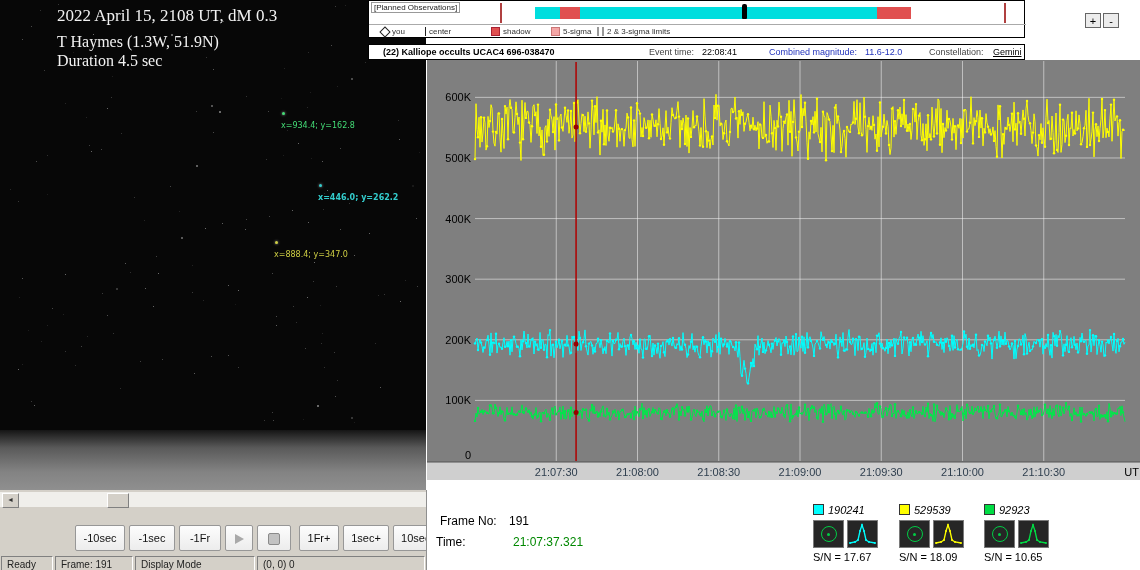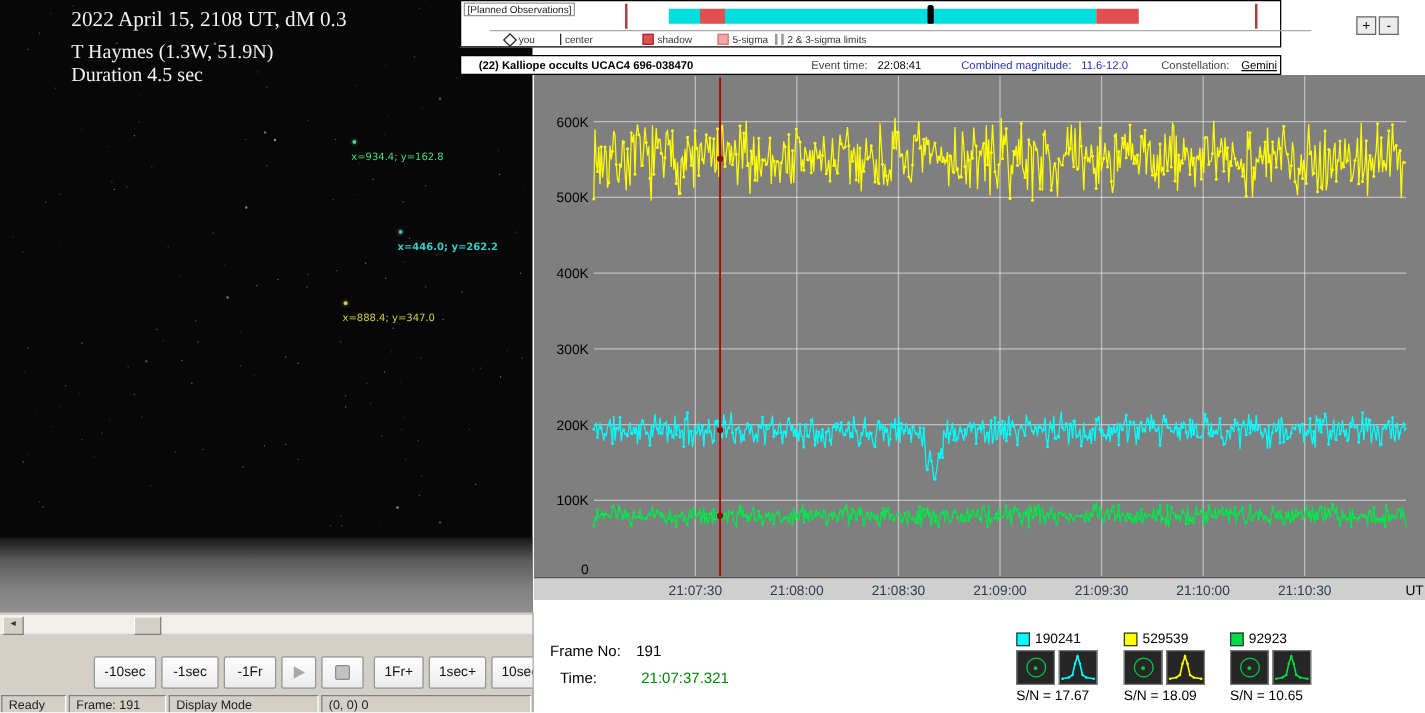--- a/index.html
+++ b/index.html
@@ -39,40 +39,40 @@
 
   
   .chart-wrap{position:absolute;left:427px;top:60px;width:713px;height:420px;}
   .chart-wrap svg{display:block;}
 
   
   .readout{position:absolute;left:427px;top:480px;width:713px;height:90px;background:#fff;font-size:12px;}
   .ro-abs{position:absolute;white-space:nowrap;}
   .time-val{color:#008800;margin-left:16px;}
   .chan{position:absolute;top:24px;width:84px;height:66px;}
-  .chan-legend{display:flex;align-items:flex-end;gap:4px;font-size:11px;height:13px;}
+  .chan-legend{display:flex;align-items:flex-start;gap:4px;font-size:11px;height:13px;font-style:italic;}
   .chan-sq{width:9px;height:9px;border:1px solid #333;display:inline-block;}
   .chan-icons{margin-top:3px;display:flex;gap:3px;}
   .iconbox{width:31px;height:28px;background:#262626;border:1px solid #7a7a7a;
          display:flex;align-items:center;justify-content:center;box-sizing:border-box;}
   .target-outer{width:14px;height:14px;border:1px solid #00cc44;border-radius:50%;
          display:flex;align-items:center;justify-content:center;}
   .target-dot{width:3px;height:3px;background:#00cc44;border-radius:50%;}
   .chan-sn{margin-top:3px;font-size:11px;color:#000;white-space:nowrap;}
 
   
   .banner{position:absolute;left:368px;top:0;width:659px;height:60px;z-index:20;font-family:"Liberation Sans",sans-serif;}
   .banner-box{position:absolute;left:0;top:0;width:657px;height:38px;background:#fff;border:1px solid #000;box-sizing:border-box;}
   .planned-label{position:absolute;left:2px;top:1px;font-size:8px;color:#222;background:#fff;
          border:1px solid #999;padding:0 2px;z-index:3;white-space:nowrap;}
   .strip{position:absolute;left:0;top:2px;width:657px;height:20px;}
   .strip-seg{position:absolute;top:4px;height:12px;}
   .strip-line{position:absolute;top:0;width:2px;height:20px;}
   .you-marker{position:absolute;top:1px;width:5px;height:15px;background:#000;border-radius:2px 2px 1px 1px;}
-  .banner-legend{position:absolute;left:0;top:23px;width:657px;height:14px;border-top:1px solid #aaa;margin-left:23px;}
+  .banner-legend{position:absolute;left:0;top:23px;width:657px;height:14px;border-top:1px solid #aaa;}
   .leg-item{position:absolute;top:2px;display:flex;align-items:center;gap:3px;font-size:8px;color:#333;white-space:nowrap;}
   .ico-you-diamond{width:6px;height:6px;border:1px solid #222;transform:rotate(45deg);}
   .ico-center-line{width:1px;height:9px;background:#222;}
   .ico-shadow-square{width:7px;height:7px;background:#e05050;border:1px solid #a23;}
   .ico-sigma1-square{width:7px;height:7px;background:#f4a6a6;border:1px solid #c77;}
   .ico-sigma23-lines{width:7px;height:9px;border-left:2px solid #999;border-right:2px solid #999;box-sizing:border-box;}
   .event-bar{position:absolute;left:0;top:44px;width:657px;height:16px;background:#fff;border:1px solid #000;
          box-sizing:border-box;font-size:9px;}
   .eb{position:absolute;top:2px;white-space:nowrap;}
   .eb-title{font-weight:bold;}
@@ -967,21 +967,21 @@
         <line x1="149.07770833333333" y1="2" x2="149.07770833333333" y2="401" stroke="#b00000" stroke-width="1.5"></line>
         <circle cx="149.07770833333333" cy="67.06060606060606" r="2.5" fill="#990000"></circle>
         <circle cx="149.07770833333333" cy="284.030303030303" r="2.5" fill="#990000"></circle>
         <circle cx="149.07770833333333" cy="352.5151515151515" r="2.5" fill="#990000"></circle>
       </svg>
   </div>
 
   <div class="readout">
     <span class="ro-abs" style="left:13px;top:34px;">Frame No:</span>
     <span class="ro-abs" style="left:82px;top:34px;">191</span>
-    <span class="ro-abs" style="left:21px;top:55px;text-align:right;">Time:</span>
+    <span class="ro-abs" style="left:9px;top:55px;text-align:right;">Time:</span>
     <span class="ro-abs time-val" style="left:70px;top:55px;">21:07:37.321</span>
     <div id="channels">
         <div class="chan" style="left: 386px;">
           <div class="chan-legend">
             <span class="chan-sq" style="background: rgb(0, 255, 255);"></span>
             <span>190241</span>
           </div>
           <div class="chan-icons">
             <div class="iconbox">
               <span class="target-outer">

